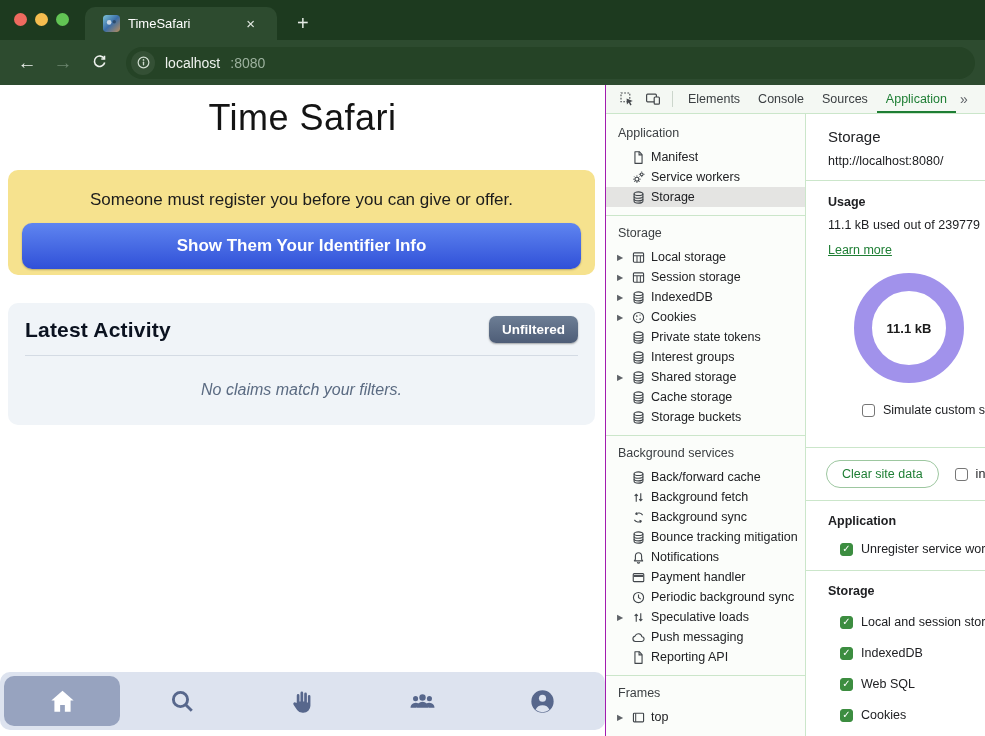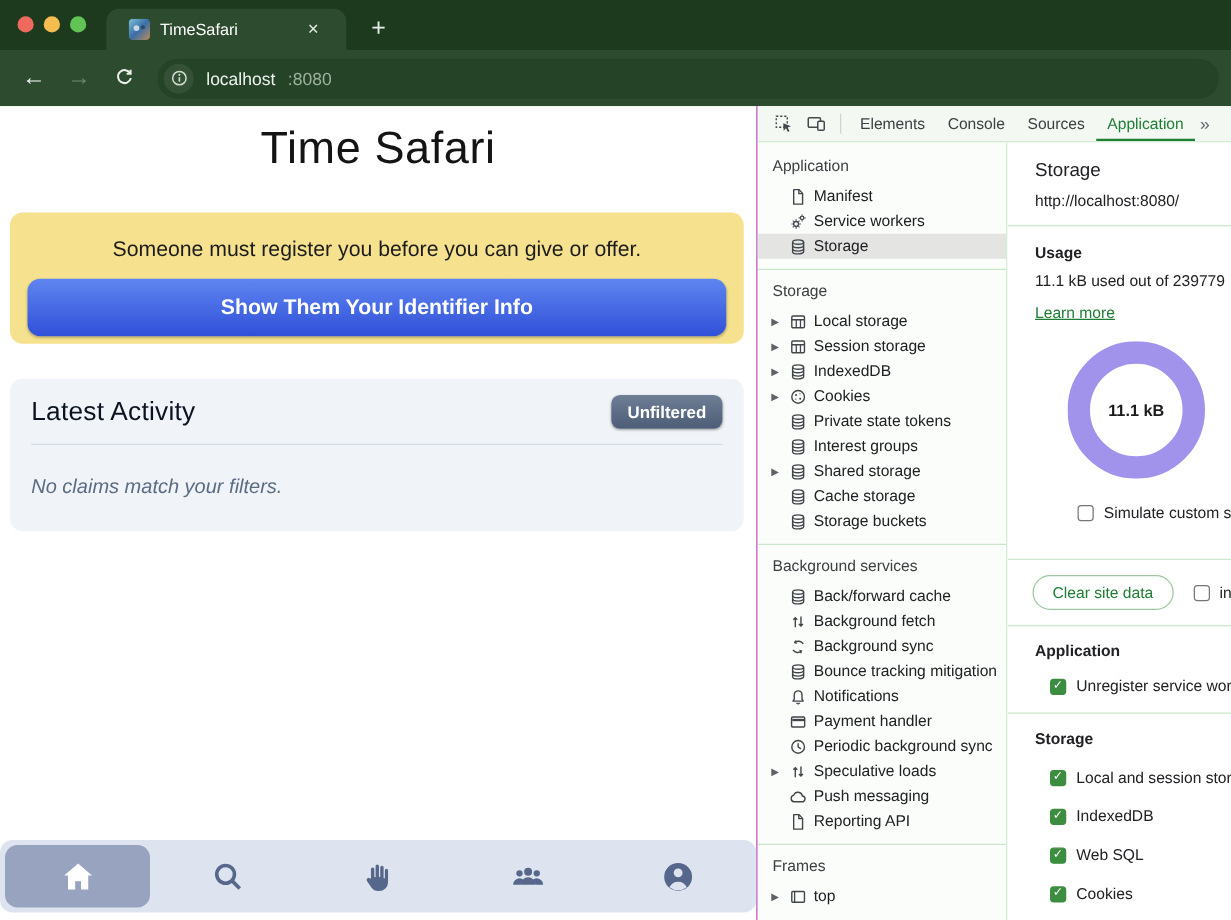--- a/index.html
+++ b/index.html
@@ -46,26 +46,26 @@
   .alert{position:absolute;left:8px;width:587px;top:85px;height:105px;background:var(--alert-yellow);
          border-radius:10px;text-align:center}
   .alert-text{margin:20px 14px 0;font-size:17px;color:#1c1c1c}
   .alert-btn{display:block;width:559px;height:46px;margin:13px auto 0;border:none;border-radius:10px;
              background:linear-gradient(var(--button-blue-top),var(--button-blue-bottom));
              color:#fff;font-size:17px;font-weight:700;font-family:inherit;
              box-shadow:0 1px 2px rgba(0,0,0,.25)}
   .activity-card{position:absolute;left:8px;width:587px;top:218px;height:122px;background:var(--card-bg);
                  border-radius:10px;padding:0 17px}
   .activity-head{display:flex;align-items:center;padding-top:13px}
-  .activity-title{margin:0;font-size:21px;font-weight:400;color:#0b1220;letter-spacing:.2px}
+  .activity-title{margin:0;font-size:21px;font-weight:700;color:#0b1220;letter-spacing:.2px}
   .filter-btn{margin-left:auto;border:none;border-radius:7px;padding:6px 13px;color:#fff;font-size:13.5px;
               font-weight:700;font-family:inherit;background:linear-gradient(#6d7e95,#4e5d77);
               box-shadow:0 1px 2px rgba(0,0,0,.35)}
   .card-divider{border-top:1px solid #d4dbe4;margin-top:12px}
-  .empty-msg{text-align:left;font-style:italic;color:#5b6b82;font-size:16px;margin:25px 0 0}
+  .empty-msg{text-align:center;font-style:italic;color:#5b6b82;font-size:16px;margin:25px 0 0}
   .bottomnav{position:absolute;left:0;top:587px;width:605px;height:58px;background:var(--nav-bar-bg);
              border-radius:10px;display:flex;align-items:center;padding:0 2px}
   .nav-btn{flex:1;height:50px;margin:0 2px;border:none;background:transparent;border-radius:10px;
            display:grid;place-items:center;color:var(--nav-icon-slate)}
   .nav-btn.active{background:var(--nav-active-bg);color:#fff}
   .nav-ic{width:27px;height:27px}
 
   
   .devtools{flex:1;display:flex;flex-direction:column;border-left:1px solid #a21caf;background:#fff;overflow:hidden}
   .dt-tabbar{height:29px;flex:none;display:flex;align-items:center;background:#f4f8f3;

